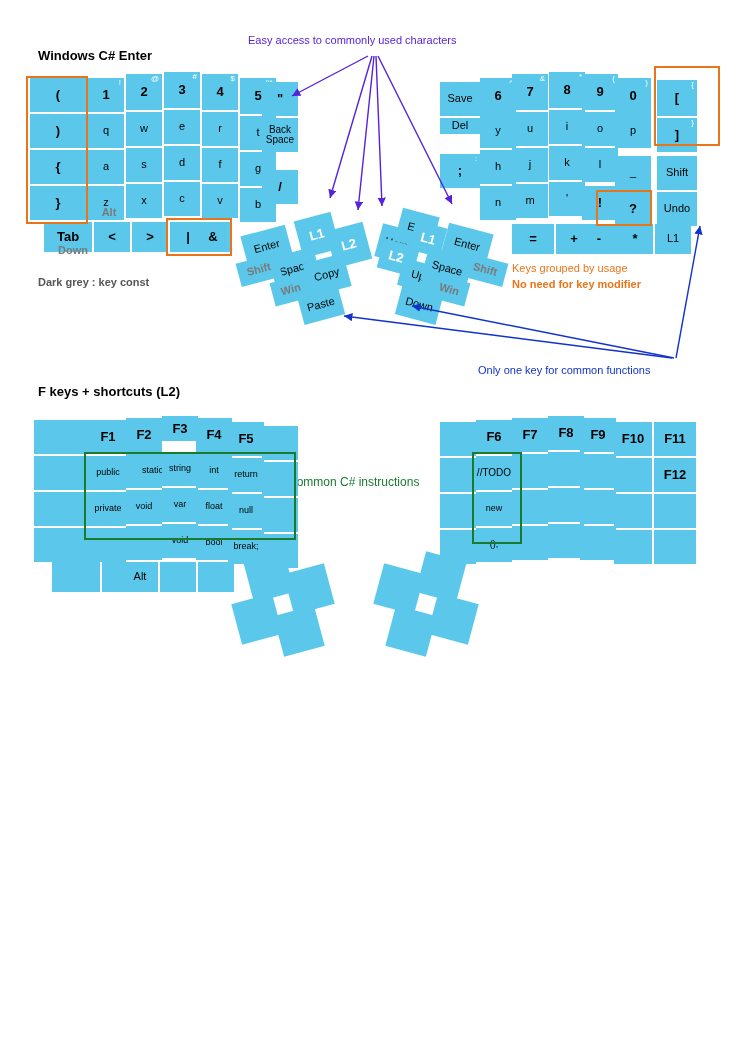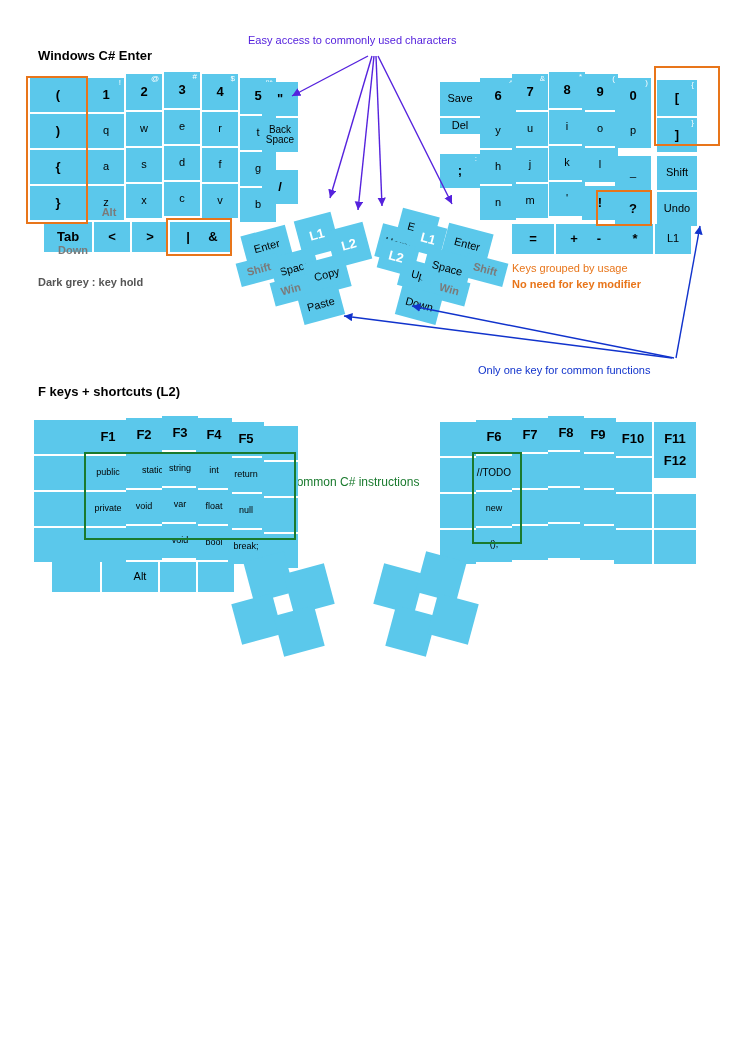--- a/index.html
+++ b/index.html
@@ -102,21 +102,21 @@
 
 <div class="stage">
 
   <div class="title" style="left:38px; top:48px;">Windows C# Enter</div>
   <div class="title" style="left:38px; top:384px;">F keys + shortcuts (L2)</div>
 
   <div class="note-purple" style="left:248px; top:34px;">Easy access to commonly used characters</div>
   <div class="note-orange" style="left:512px; top:262px;">Keys grouped by usage</div>
   <div class="note-orange" style="left:512px; top:278px;font-weight:bold;">No need for key modifier</div>
   <div class="note-blue" style="left:478px; top:364px;">Only one key for common functions</div>
-  <div class="note-grey" style="left:38px; top:276px;">Dark grey : key hold</div>
+  <div class="note-grey" style="left:38px; top:276px;">Dark grey : key const</div>
   <div class="note-green" style="left:288px; top:475px;">Common C# instructions</div>
 
   <div id="keys-root">
       <div class="key bold" style="left: 30px; top: 78px; width: 56px; height: 34px;">
         <span style="white-space: pre-line;">(</span>
       </div>
       <div class="key bold" style="left: 88px; top: 78px; width: 36px; height: 34px;">
         <span style="white-space: pre-line;">1</span>
         <span class="sup">!</span>
       </div>
@@ -375,21 +375,21 @@
       </div>
       <div class="key grey" style="background: transparent; left: 92px; top: 206px; width: 34px; height: 14px;">Alt</div>
       <div class="key grey" style="background: transparent; left: 56px; top: 244px; width: 34px; height: 14px;">Down</div>
       <div class="key" style="left: 34px; top: 420px; width: 56px; height: 34px;"></div>
       <div class="key bold" style="left: 90px; top: 420px; width: 36px; height: 34px;">
         <span style="white-space: pre-line;">F1</span>
       </div>
       <div class="key bold" style="left: 126px; top: 418px; width: 36px; height: 34px;">
         <span style="white-space: pre-line;">F2</span>
       </div>
-      <div class="key bold" style="left: 162px; top: 416px; width: 36px; height: 34px;">
+      <div class="key bold" style="left: 162px; top: 416px; width: 36px; height: 25px;">
         <span style="white-space: pre-line;">F3</span>
       </div>
       <div class="key bold" style="left: 196px; top: 418px; width: 36px; height: 34px;">
         <span style="white-space: pre-line;">F4</span>
       </div>
       <div class="key bold" style="left: 228px; top: 422px; width: 36px; height: 34px;">
         <span style="white-space: pre-line;">F5</span>
       </div>
       <div class="key" style="left: 262px; top: 426px; width: 36px; height: 34px;"></div>
       <div class="key" style="left: 34px; top: 456px; width: 56px; height: 34px;"></div>
@@ -470,21 +470,21 @@
         <span style="white-space: pre-line;">F11</span>
       </div>
       <div class="key" style="left: 440px; top: 458px; width: 36px; height: 34px;"></div>
       <div class="key tiny" style="left: 476px; top: 456px; width: 36px; height: 34px;">
         <span style="white-space: pre-line;">//TODO</span>
       </div>
       <div class="key" style="left: 512px; top: 454px; width: 36px; height: 34px;"></div>
       <div class="key" style="left: 548px; top: 452px; width: 36px; height: 34px;"></div>
       <div class="key" style="left: 580px; top: 454px; width: 36px; height: 34px;"></div>
       <div class="key" style="left: 614px; top: 458px; width: 38px; height: 34px;"></div>
-      <div class="key bold" style="left: 654px; top: 444px; width: 42px; height: 34px;">
+      <div class="key bold" style="left: 654px; top: 458px; width: 42px; height: 34px;">
         <span style="white-space: pre-line;">F12</span>
       </div>
       <div class="key" style="left: 440px; top: 494px; width: 36px; height: 34px;"></div>
       <div class="key small" style="left: 476px; top: 492px; width: 36px; height: 34px;">
         <span style="white-space: pre-line;">new</span>
       </div>
       <div class="key" style="left: 512px; top: 490px; width: 36px; height: 34px;"></div>
       <div class="key" style="left: 548px; top: 488px; width: 36px; height: 34px;"></div>
       <div class="key" style="left: 580px; top: 490px; width: 36px; height: 34px;"></div>
       <div class="key" style="left: 614px; top: 494px; width: 38px; height: 34px;"></div>

